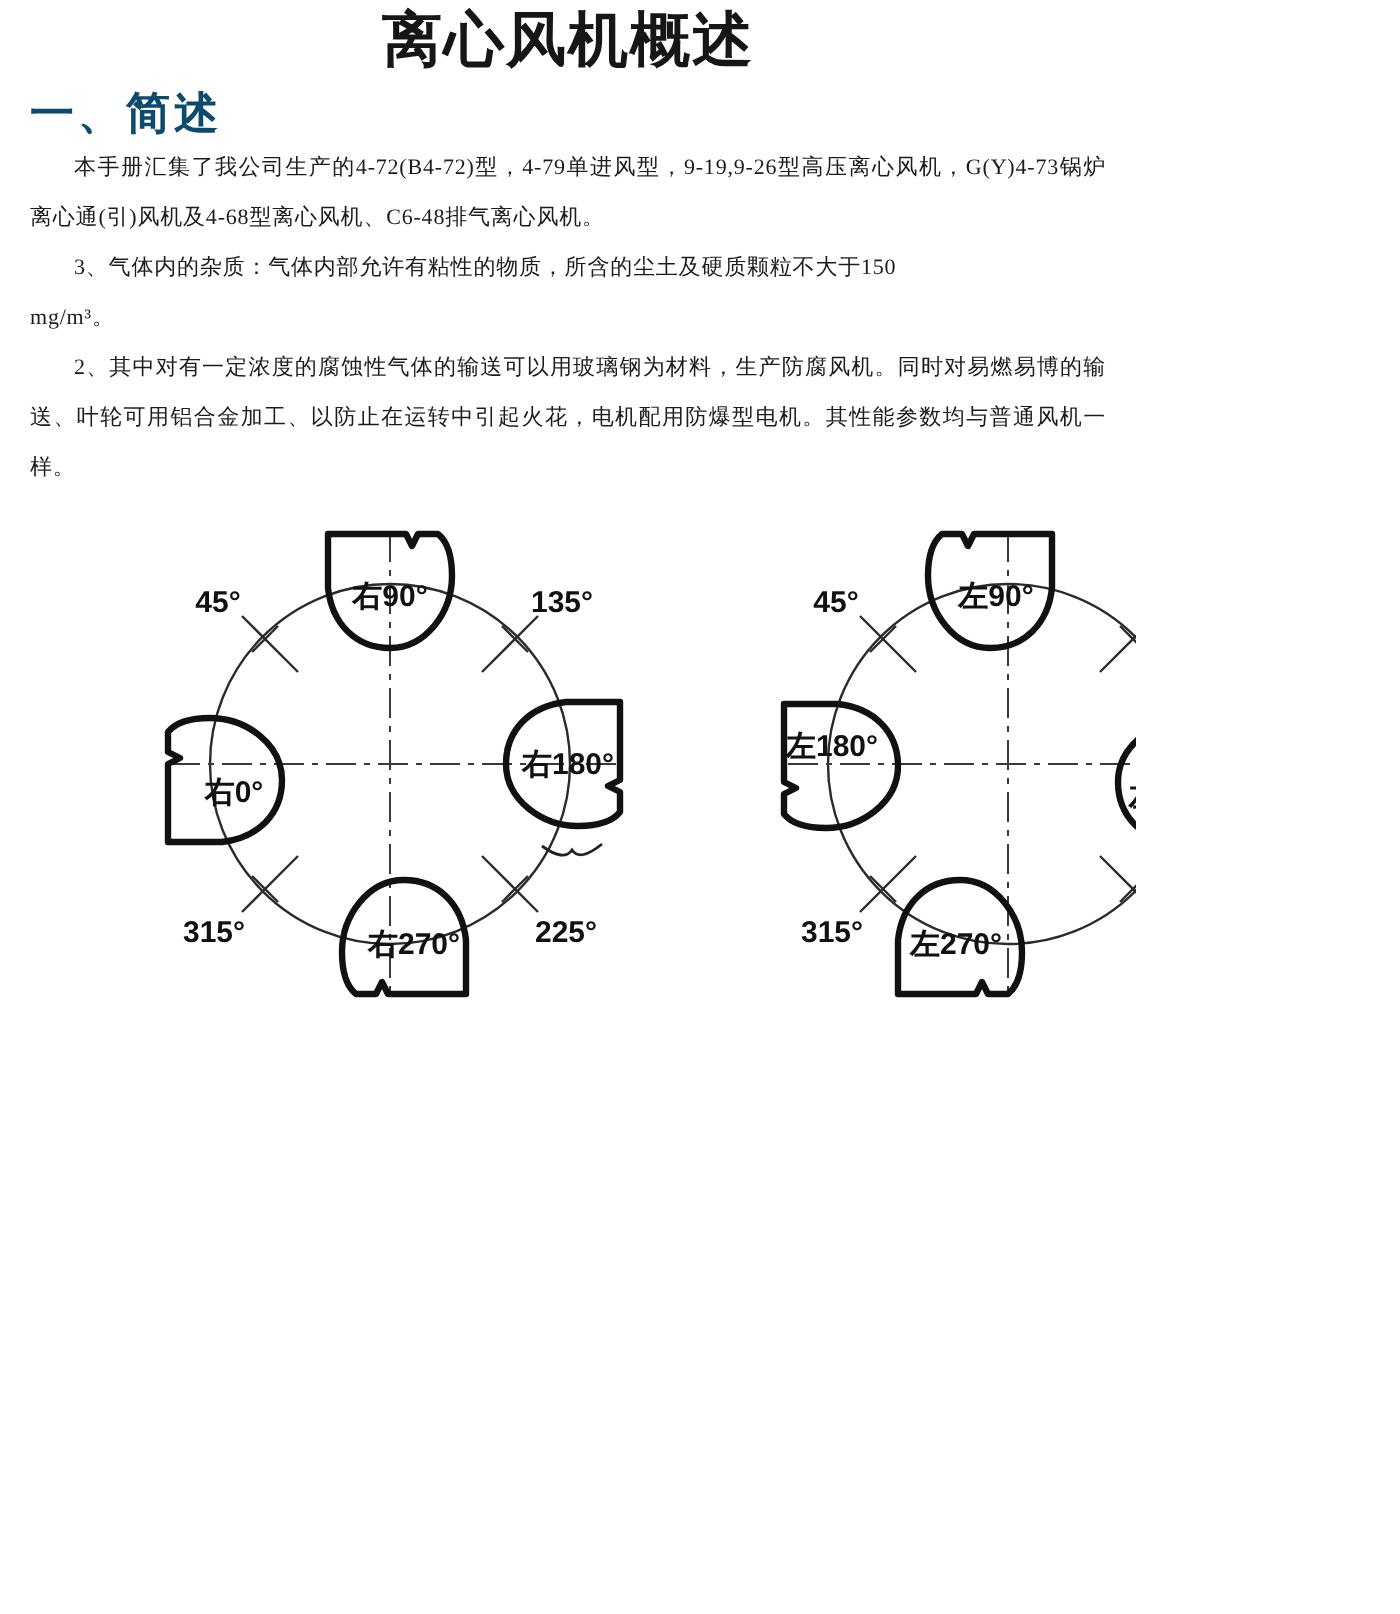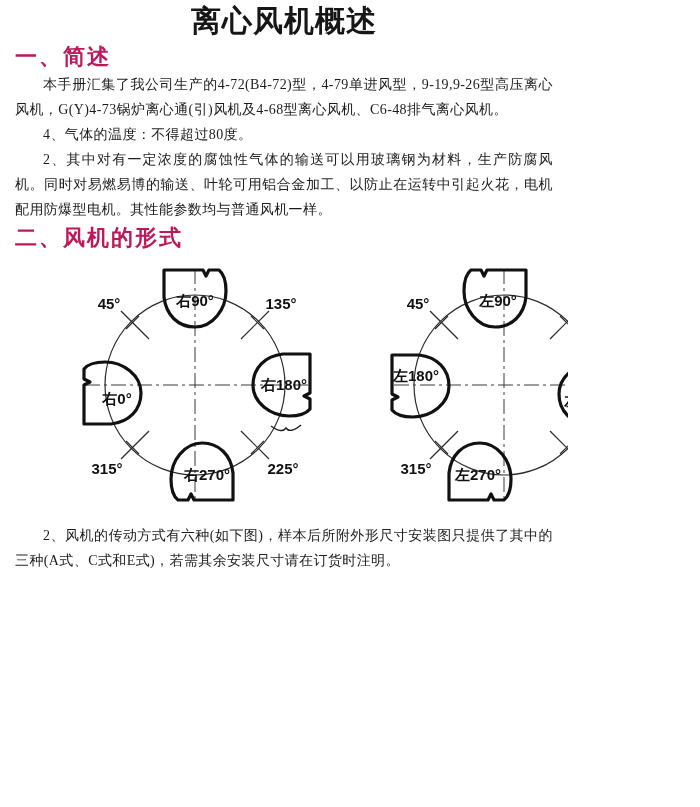--- a/index.html
+++ b/index.html
@@ -21,24 +21,24 @@
     line-height:1.15;
     letter-spacing:1px;
     color:#161616;
   }
   .sec-heading {
     font-family:"Liberation Sans","DejaVu Sans",sans-serif;
     font-size:22px; font-weight:bold;
     margin:3px 0 3px 0;
     line-height:1.15;
     letter-spacing:2px;
-    color:#be185d;
+    color:#0c4a6e;
   }
   .para {
-    font-size:14px;
+    font-size:11px;
     line-height:25px;
     margin:0;
     text-align:justify;
     text-indent:2em;
     letter-spacing:0.4px;
   }
   .diagrams {
     display:flex;
     align-items:flex-start;
     margin:3px 0 2px 24px;
@@ -56,24 +56,23 @@
 </style>
 </head>
 <body>
 
 <div class="page">
 
   <h1 class="doc-title">离心风机概述</h1>
 
   <h2 class="sec-heading">一、简述</h2>
   <p class="para">本手册汇集了我公司生产的4-72(B4-72)型，4-79单进风型，9-19,9-26型高压离心风机，G(Y)4-73锅炉离心通(引)风机及4-68型离心风机、C6-48排气离心风机。</p>
-  <p class="para">4、气体的温度：不得超过80度。</p>
+  <p class="para"><span>3、气体内的杂质：气体内部允许有粘性的物质，所含的尘土及硬质颗粒不大于150</span><br><span>mg/m³。</span></p>
   <p class="para">2、其中对有一定浓度的腐蚀性气体的输送可以用玻璃钢为材料，生产防腐风机。同时对易燃易博的输送、叶轮可用铝合金加工、以防止在运转中引起火花，电机配用防爆型电机。其性能参数均与普通风机一样。</p>
 
-  <h2 class="sec-heading">二、风机的形式</h2>
 
   <div class="diagrams">
 
     <svg class="diag" width="312" height="268" viewBox="0 0 312 268">
       <circle class="thin" cx="156" cy="132" r="90"></circle>
       <line class="center-line" x1="46" y1="132" x2="271" y2="132"></line>
       <line class="center-line" x1="156" y1="16" x2="156" y2="248"></line>
 
       <g>
         <line class="thin" x1="82" y1="58" x2="110" y2="86"></line>
@@ -143,15 +142,14 @@
       <text x="130" y="227" text-anchor="middle">左270°</text>
 
       <text x="70" y="56" text-anchor="middle">45°</text>
       <text x="242" y="56" text-anchor="middle">135°</text>
       <text x="244" y="221" text-anchor="middle">225°</text>
       <text x="68" y="221" text-anchor="middle">315°</text>
     </svg>
 
   </div>
 
-  <p class="para">2、风机的传动方式有六种(如下图)，样本后所附外形尺寸安装图只提供了其中的三种(A式、C式和E式)，若需其余安装尺寸请在订货时注明。</p>
 
 </div>
 
 </body></html>

